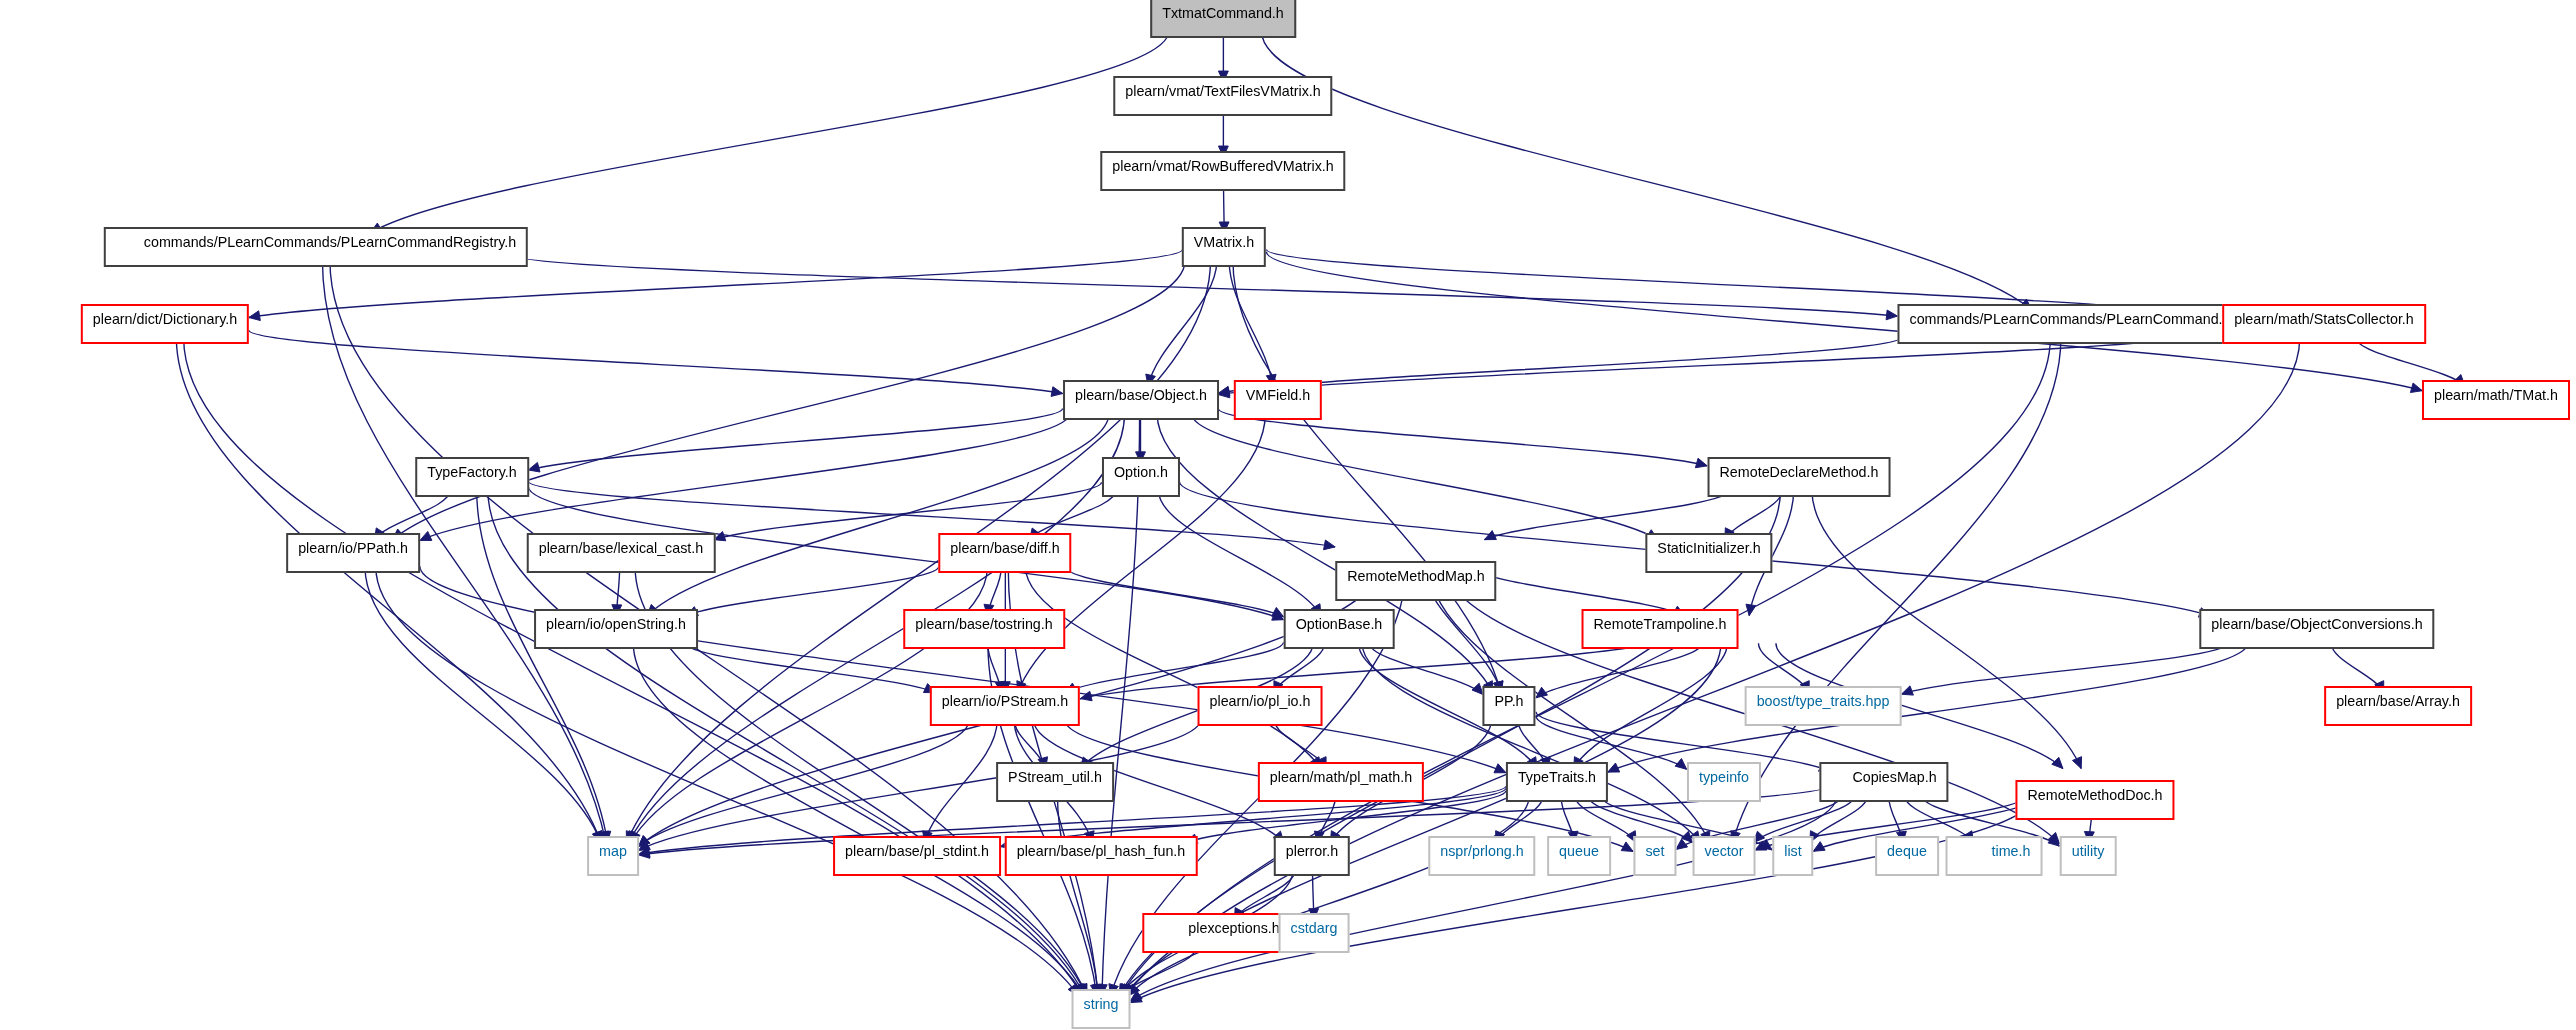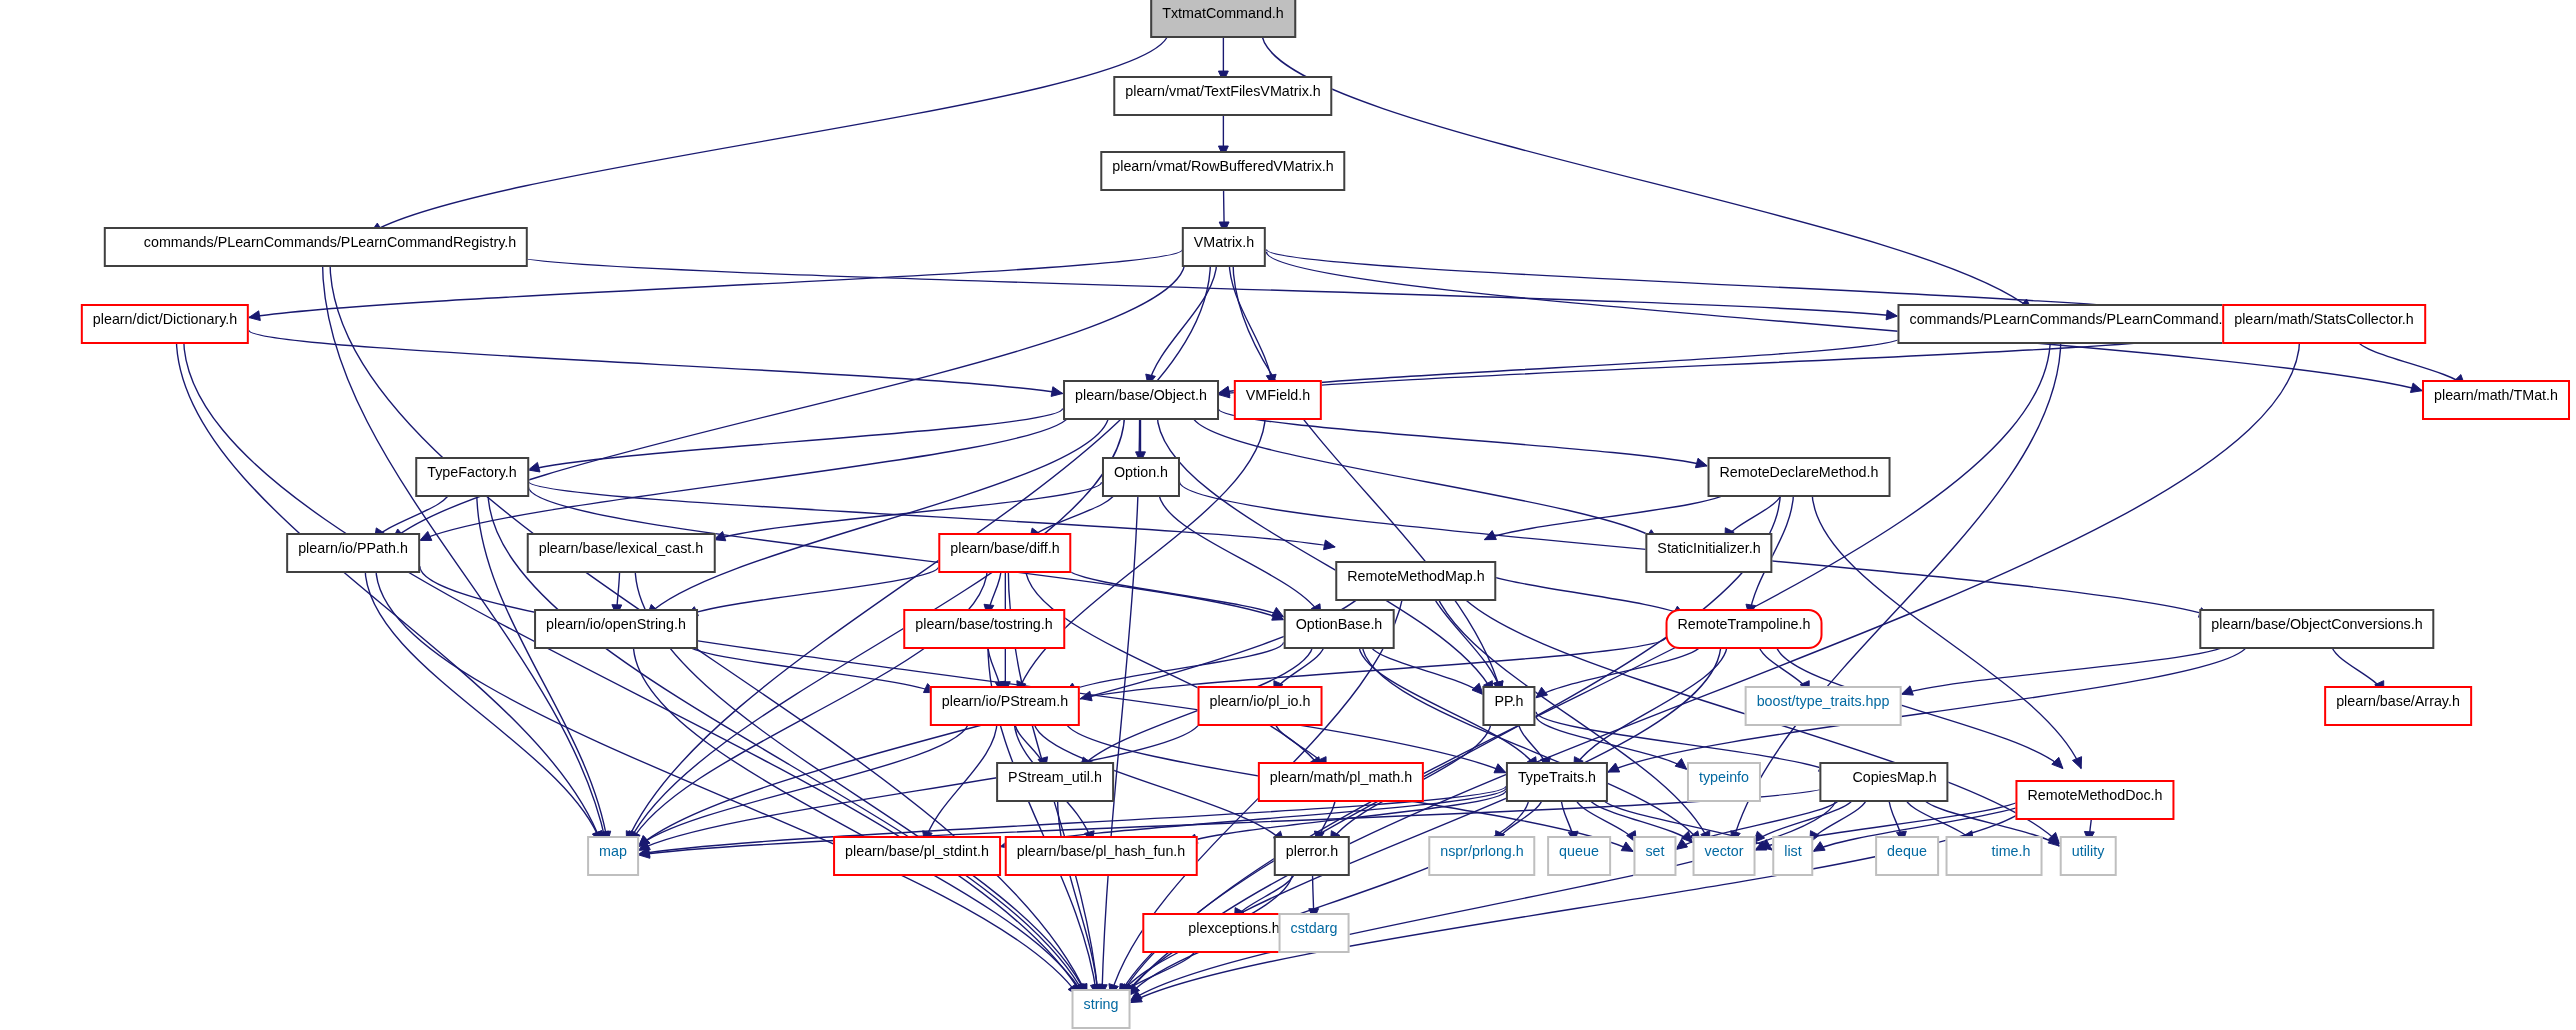--- a/index.html
+++ b/index.html
@@ -283,21 +283,21 @@
     <div class="node" style="left: 1141px; top: 477px;">Option.h</div>
     <div class="node" style="left: 1799px; top: 477px;">RemoteDeclareMethod.h</div>
     <div class="node" style="left: 353px; top: 553px;">plearn/io/PPath.h</div>
     <div class="node" style="left: 621px; top: 553px;">plearn/base/lexical_cast.h</div>
     <div class="node red" style="left: 1005px; top: 553px;">plearn/base/diff.h</div>
     <div class="node" style="left: 1416px; top: 553px; margin-top: 28px;">RemoteMethodMap.h</div>
     <div class="node" style="left: 1709px; top: 553px;">StaticInitializer.h</div>
     <div class="node" style="left: 616px; top: 629px;">plearn/io/openString.h</div>
     <div class="node red" style="left: 984px; top: 629px;">plearn/base/tostring.h</div>
     <div class="node" style="left: 1339px; top: 629px;">OptionBase.h</div>
-    <div class="node red" style="left: 1744px; top: 629px; border-radius: 14px;">RemoteTrampoline.h</div>
+    <div class="node red" style="left: 1660px; top: 629px;">RemoteTrampoline.h</div>
     <div class="node" style="left: 2317px; top: 629px;">plearn/base/ObjectConversions.h</div>
     <div class="node red" style="left: 1005px; top: 706px;">plearn/io/PStream.h</div>
     <div class="node red" style="left: 1260px; top: 706px;">plearn/io/pl_io.h</div>
     <div class="node" style="left: 1509px; top: 706px;">PP.h</div>
     <div class="node gray" style="left: 1823px; top: 706px;">boost/type_traits.hpp</div>
     <div class="node red" style="left: 2398px; top: 706px;">plearn/base/Array.h</div>
     <div class="node" style="left: 1055px; top: 782px;">PStream_util.h</div>
     <div class="node red" style="left: 1341px; top: 782px;">plearn/math/pl_math.h</div>
     <div class="node" style="left: 1557px; top: 782px;">TypeTraits.h</div>
     <div class="node gray" style="left: 1724px; top: 782px;">typeinfo</div>

